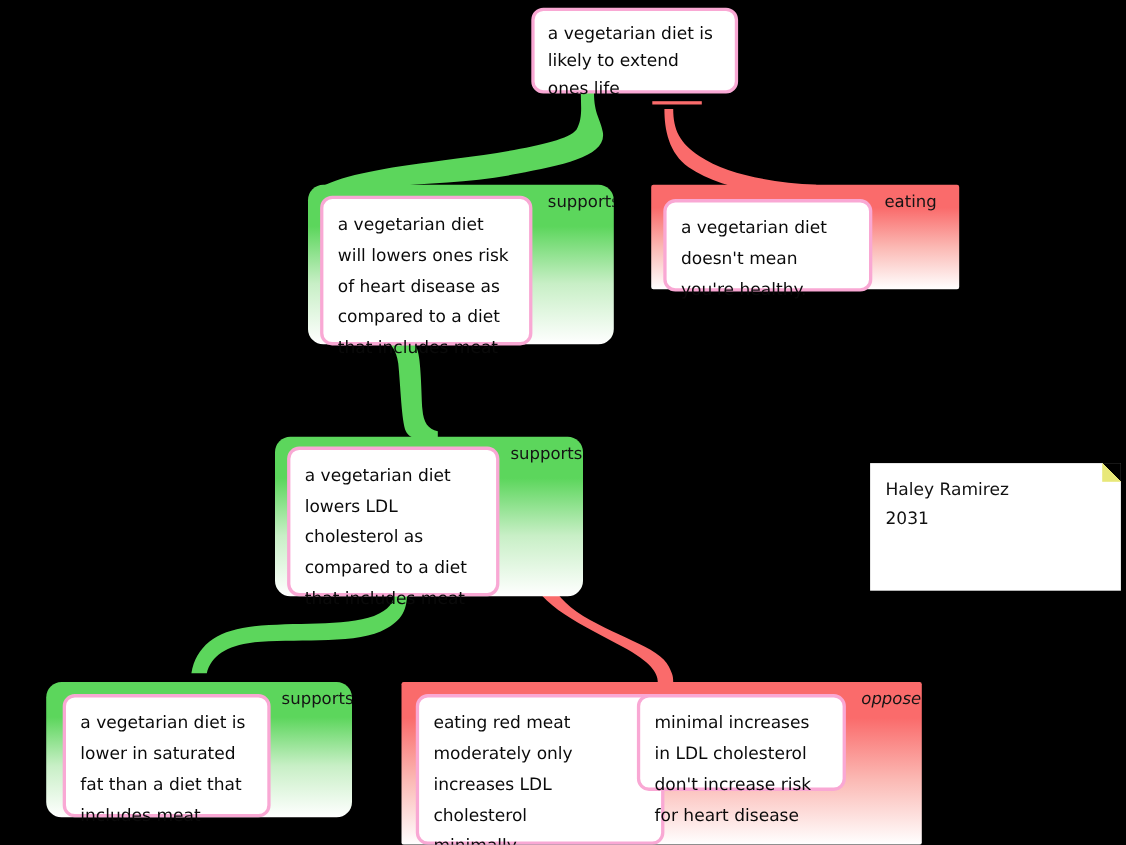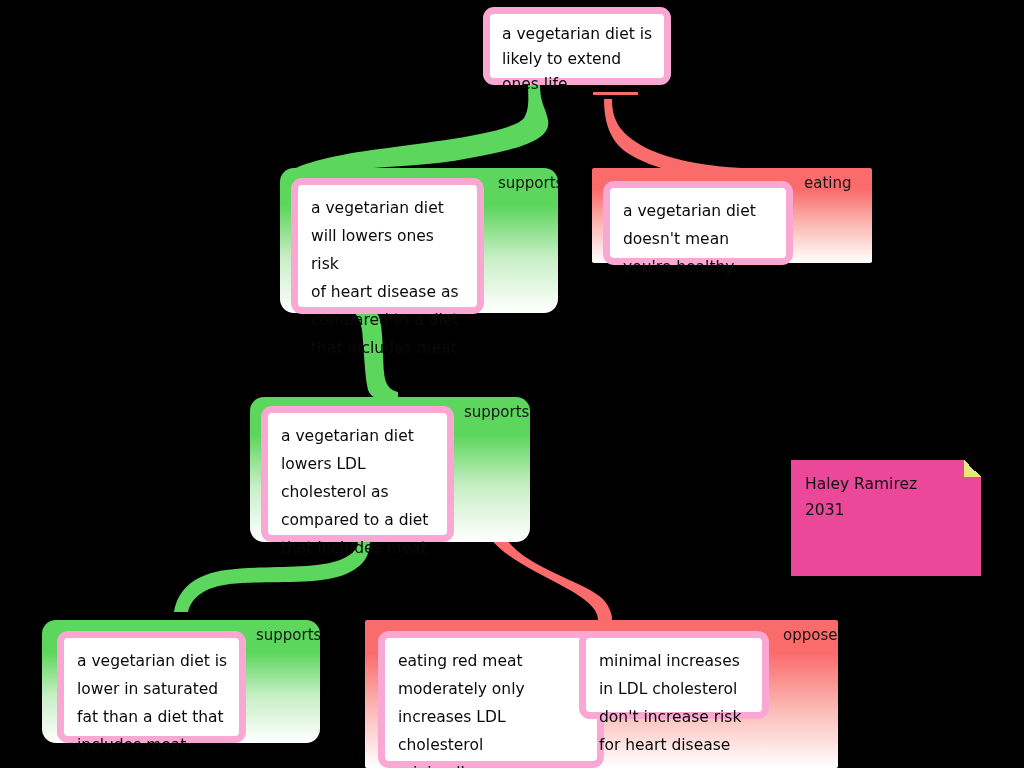--- a/index.html
+++ b/index.html
@@ -33,44 +33,43 @@
     font-size:15px;
     color:#141414;
     white-space:nowrap;
     font-family:"DejaVu Sans","Liberation Sans",sans-serif;
   }
 
   
   .card{
     position:absolute;
     background:#ffffff;
-    border:7px solid #f9a8d4;
+    border:3px solid #f9a8d4;
     border-radius:11px;
     box-sizing:border-box;
     padding:9px 11px 6px 13px;
   }
   .card .txt{
     font-size:15.5px;
     line-height:28px;
     color:#0a0a0a;
     white-space:pre-line;
     font-family:"DejaVu Sans","Liberation Sans",sans-serif;
   }
 
   
   #root-card{left:483px;top:7px;width:188px;height:78px;padding:8px 10px 6px 12px;}
   #root-card .txt{line-height:25px;}
 
   
   #sticky{
-    position:absolute;left:791px;top:421px;width:190px;height:116px;
-    background:#ec4899;
+    position:absolute;left:791px;top:421px;width:228px;height:116px;
+    background:#ffffff;
     box-sizing:border-box;
     padding:11px 0 0 14px;
-    margin-top:39px;
   }
   #sticky .fold{
     position:absolute;right:0;top:0;width:17px;height:17px;
     background:linear-gradient(225deg,#000 0 50%,#e8e879 50% 100%);
   }
   #sticky .note-line{
     font-size:15.5px;line-height:26px;color:#111;
     font-family:"DejaVu Sans","Liberation Sans",sans-serif;
     white-space:pre;
   }
@@ -172,21 +171,21 @@
     <div class="rel-label" style="left:214px;">supports</div>
   </div>
   <div class="card" style="left:57px;top:631px;width:189px;height:112px;">
     <div class="txt">a vegetarian diet is
 lower in saturated
 fat than a diet that
 includes meat</div>
   </div>
 
   <div class="group red" style="left:365px;top:620px;width:473px;height:148px;">
-    <div class="rel-label" style="left:418px;">oppose</div>
+    <div class="rel-label" style="left:418px;font-style:italic;">oppose</div>
   </div>
   <div class="card" style="left:378px;top:631px;width:226px;height:137px;">
     <div class="txt">eating red meat
 moderately only
 increases LDL
 cholesterol
 minimally</div>
   </div>
   <div class="card" style="left:579px;top:631px;width:190px;height:88px;">
     <div class="txt">minimal increases

